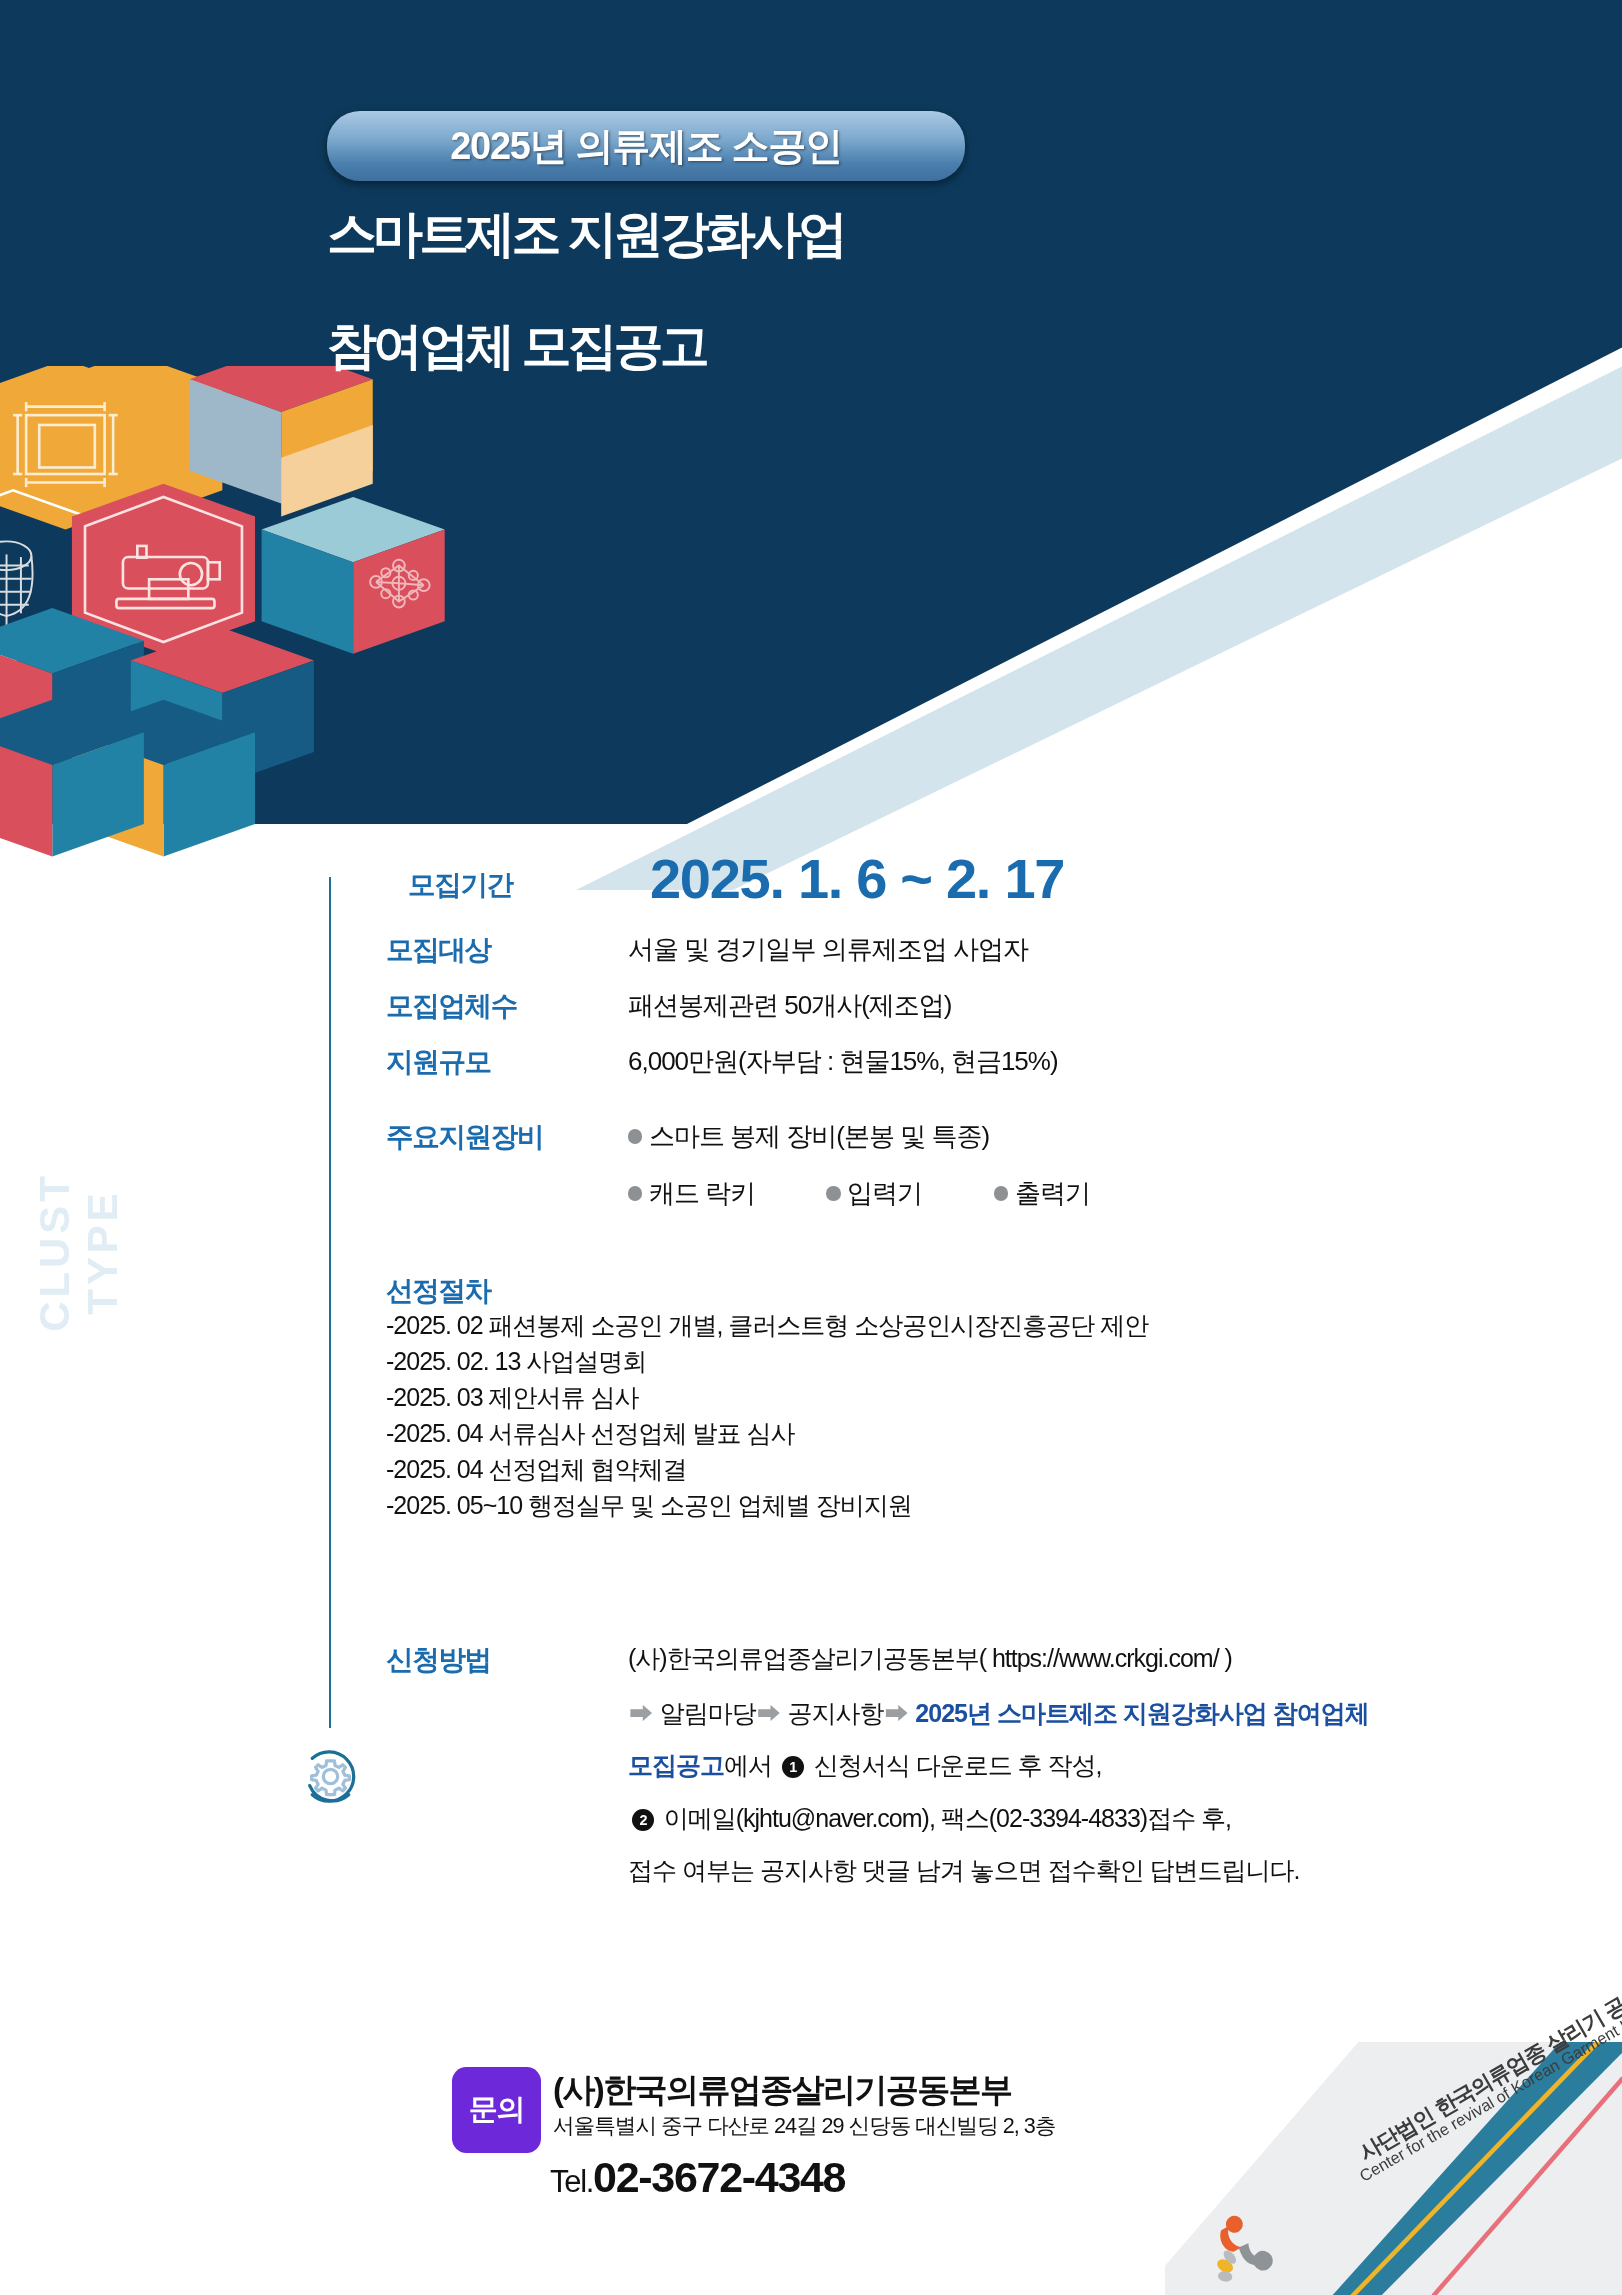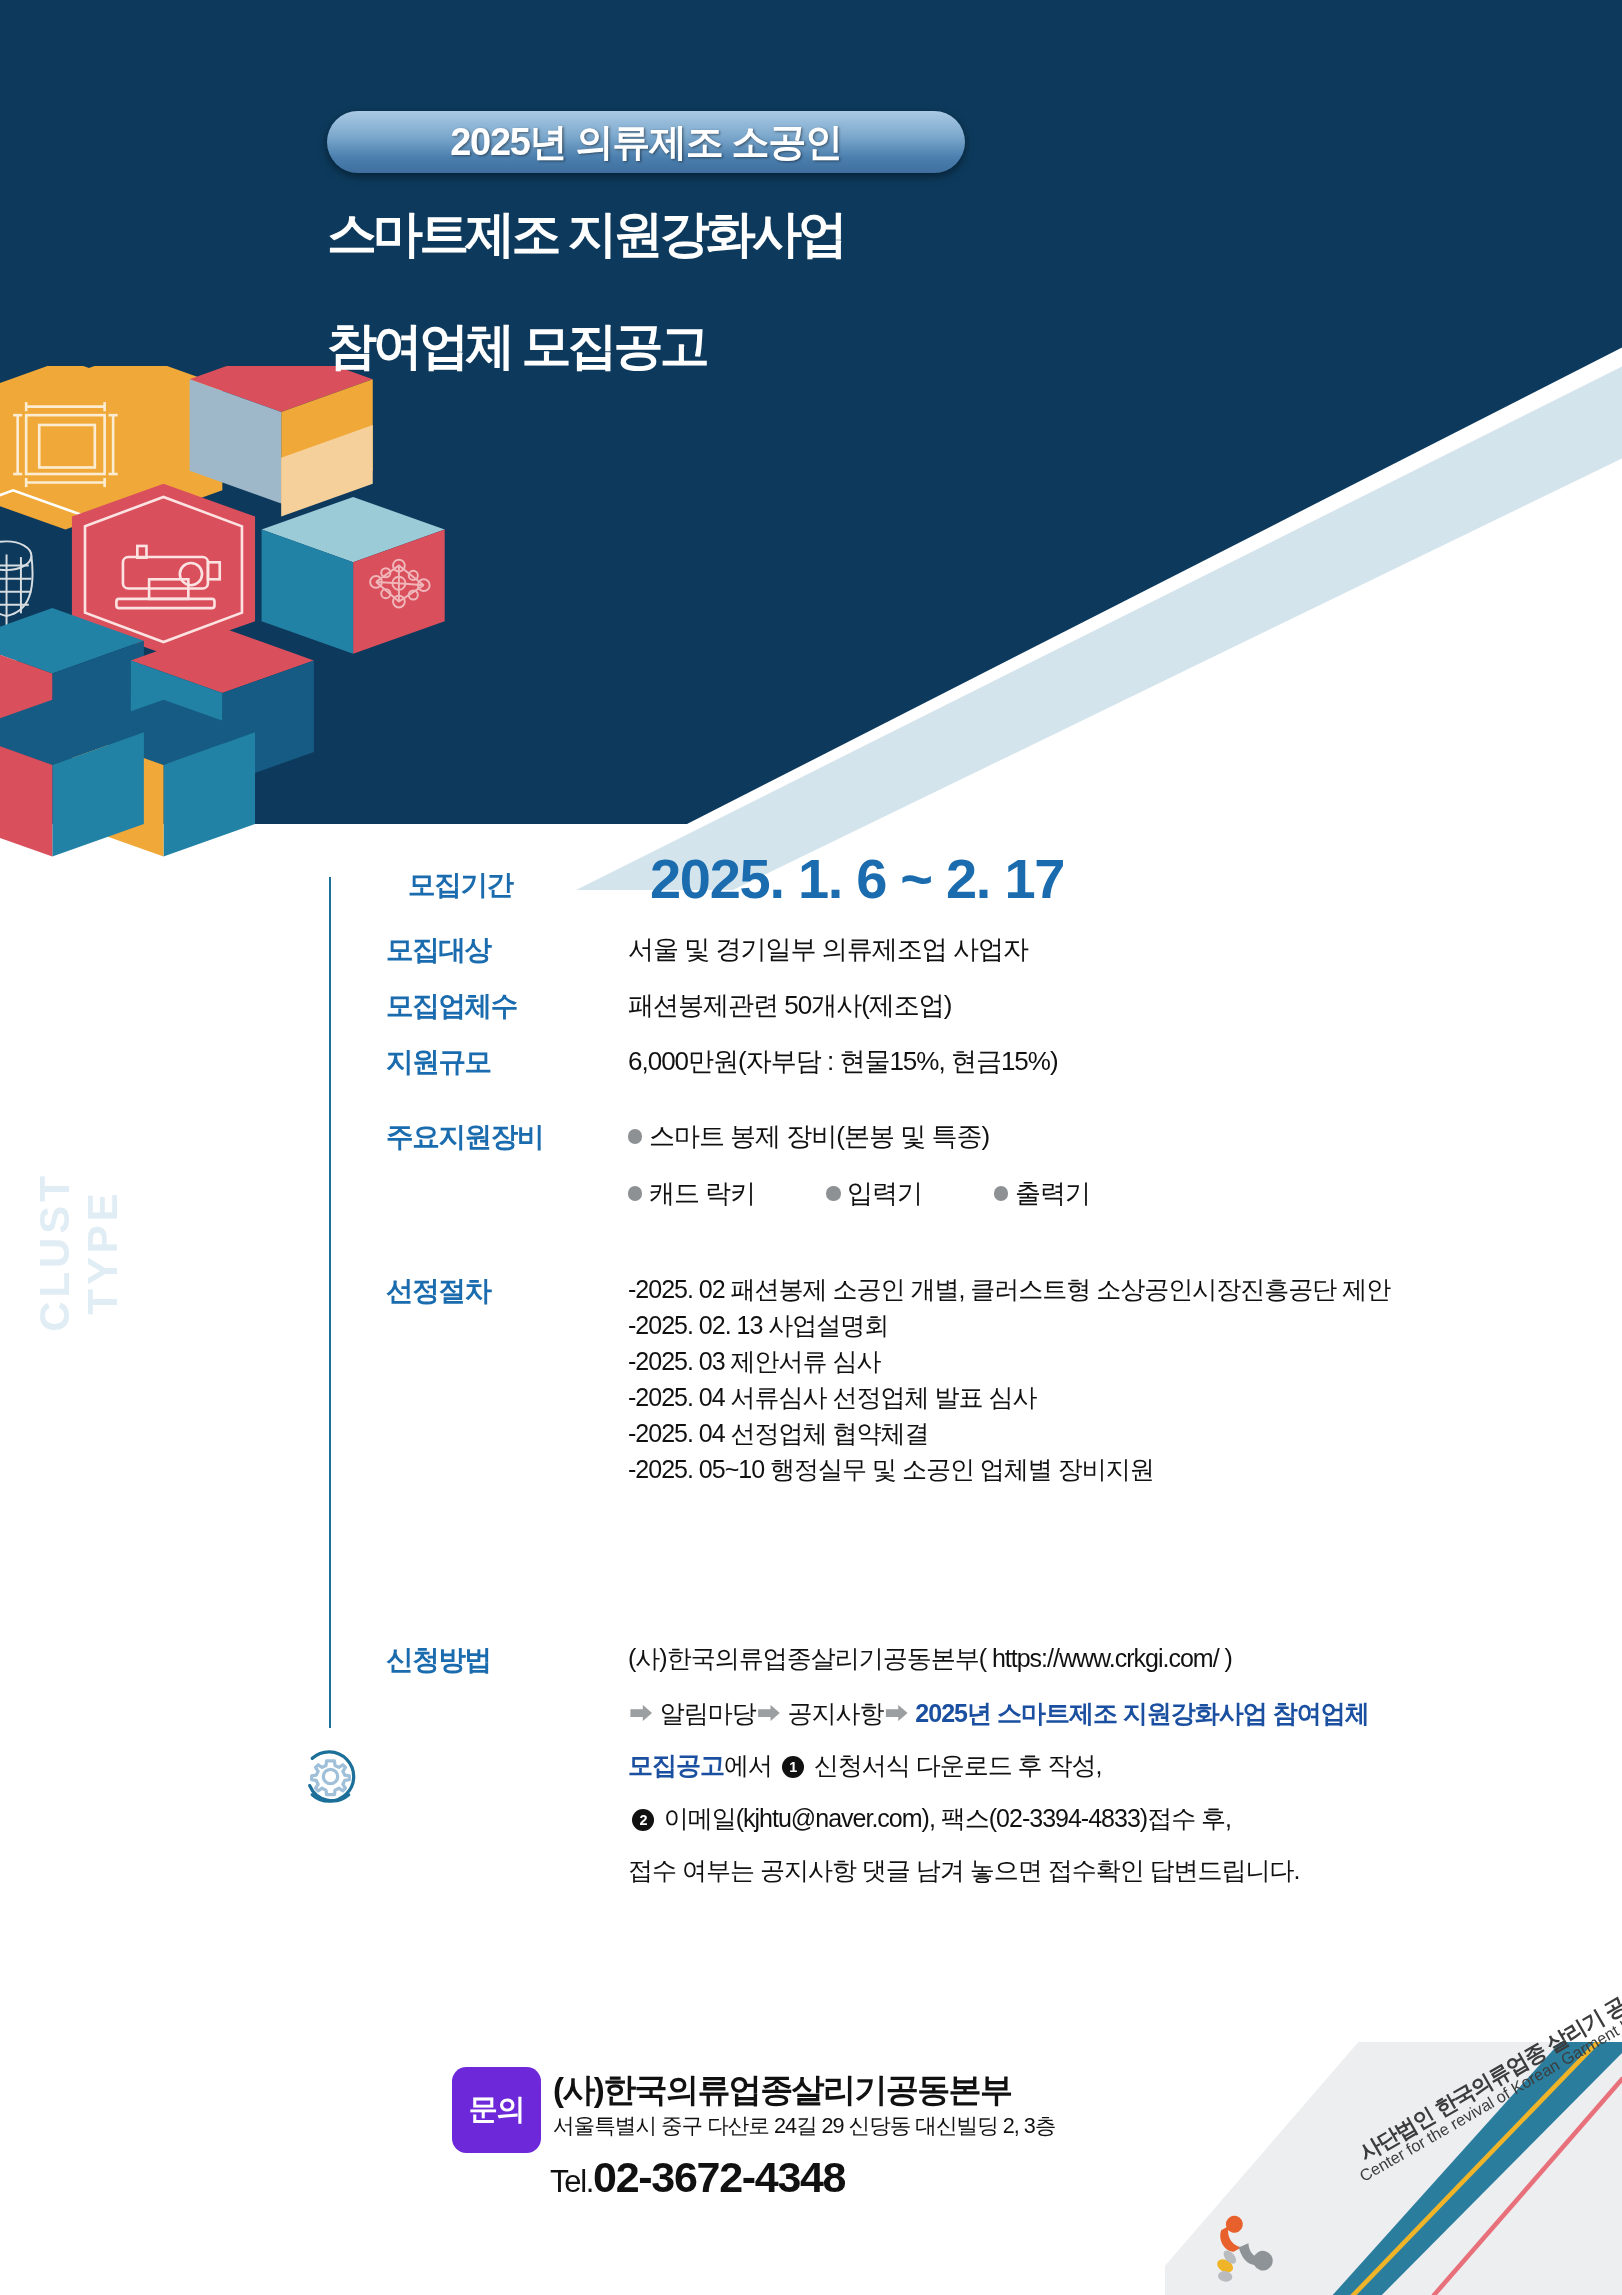--- a/index.html
+++ b/index.html
@@ -20,21 +20,21 @@
   }
   #header-shadow{
     position:absolute; left:0; top:0; width:1623px; height:890px;
     background:#d3e4ec;
     clip-path: polygon(1623px 366px, 1623px 458px, 733px 890px, 576px 890px);
     z-index:0;
   }
 
   
   #title-pill{
-    position:absolute; left:327px; top:111px; width:638px; height:62px;
+    position:absolute; left:327px; top:111px; width:638px; height:70px;
     border-radius:33px; z-index:6;
     background:linear-gradient(180deg,#aac9e4 0%, #7da9cd 40%, #4b7fae 75%, #3f6f9e 100%);
     box-shadow:0 3.3px 9.2px rgba(0,0,0,.45);
     display:flex; align-items:center; justify-content:center;
   }
   #title-pill span{
     color:#ffffff; font-size:38px; font-weight:bold; letter-spacing:-1.3px;
     text-shadow:1.3px 1.3px 2.6px rgba(0,0,0,.45);
   }
 
@@ -95,21 +95,21 @@
   #r-equip .eq-wrap{ display:flex; flex-direction:column; gap:22px;text-align:right; }
   .eq-line{ display:flex; align-items:center; }
   .dot{
     display:inline-block; width:14.4px; height:14.4px; border-radius:50%;
     background:#8d9194; margin-right:6.5px; flex:none;
   }
   .eq-item{ display:flex; align-items:center; }
   .eq-gap1{ margin-left:71px; }
   .eq-gap2{ margin-left:72px; }
 
-  #r-proc{ left:386px; top:1273px; }
+  #r-proc{ left:386px; top:1273px;flex-direction:column; }
   #r-proc .lbl{ width:242px; }
   #r-proc .steps{ display:flex; flex-direction:column; gap:3px; }
   #r-proc .steps div{ font-size:25px; color:#111; letter-spacing:-1px; white-space:nowrap; }
 
   #r-apply{ left:386px; top:1642px; }
   #r-apply .lbl{ width:242px; }
   #r-apply .ap{ display:flex; flex-direction:column; gap:19.6px; }
   #r-apply .ap > div{ font-size:25px; color:#111; letter-spacing:-1px; white-space:nowrap; }
   .arrow{ color:#9b9fa2; font-size:23.6px; margin:0 7.9px 0 1.3px; }
   .blue-b{ color:#1b4fa0; font-weight:bold; }

